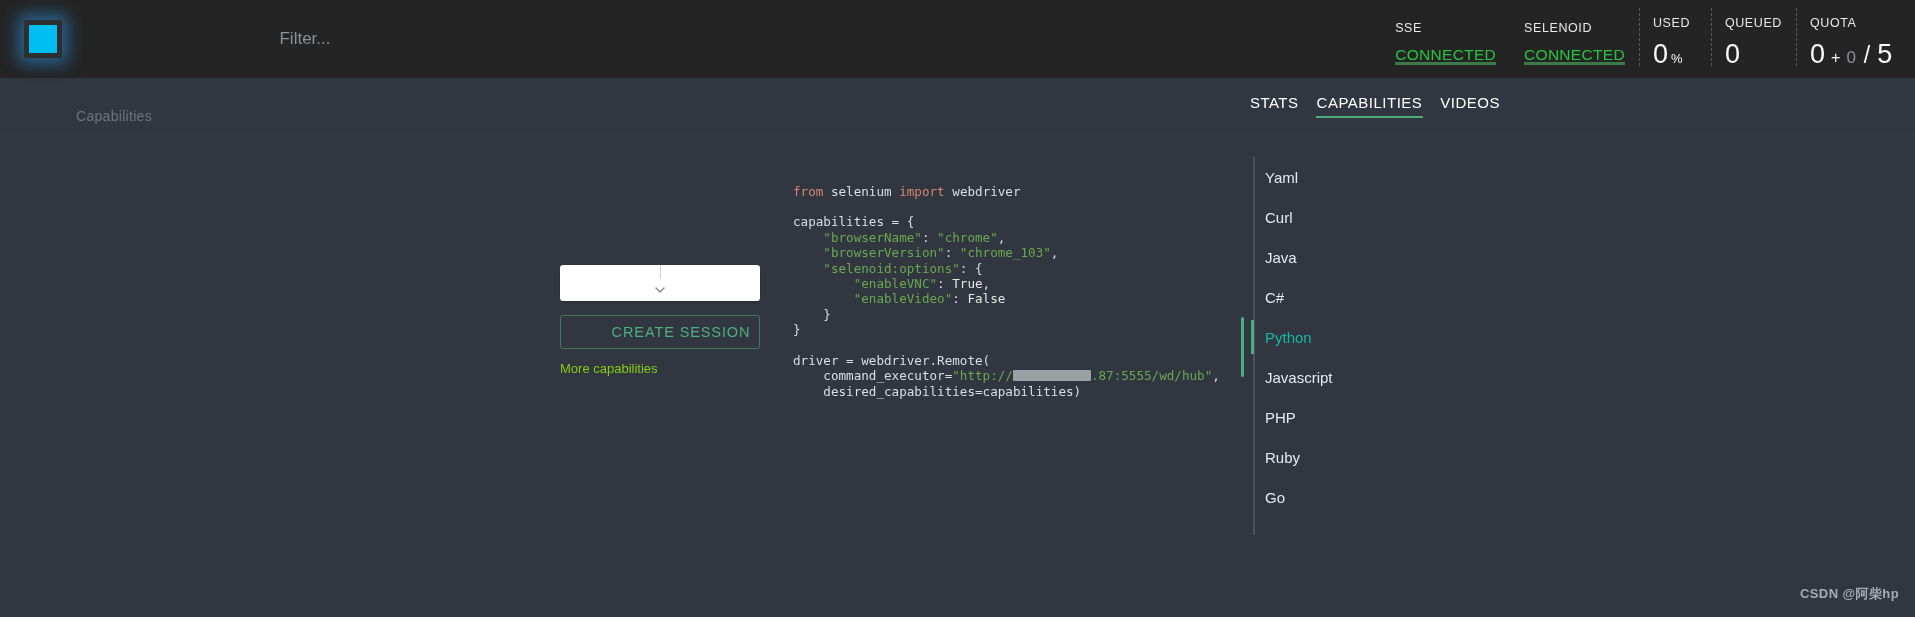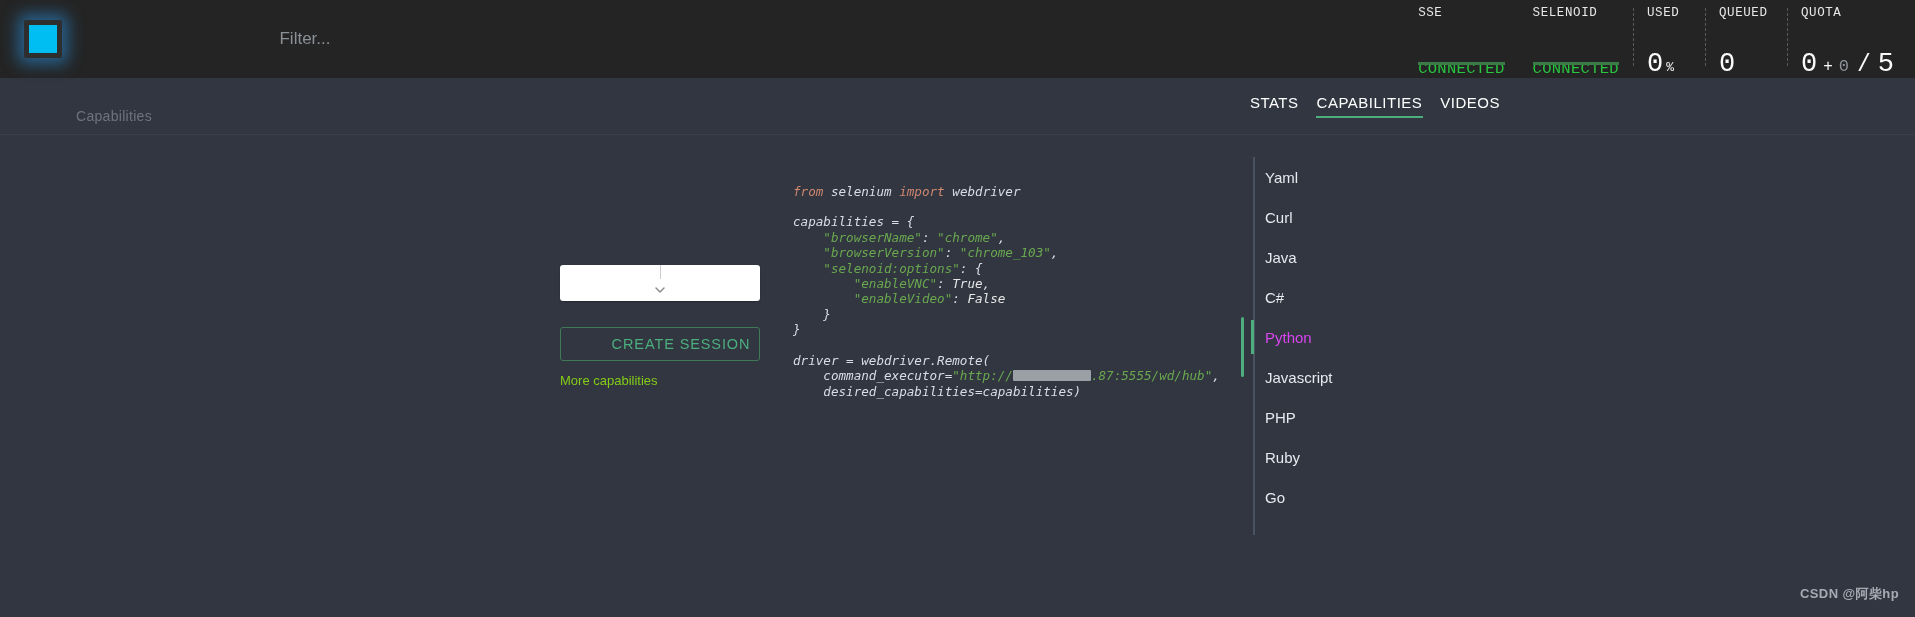--- a/index.html
+++ b/index.html
@@ -40,24 +40,23 @@
     color: #b9bcc2; font-size: 17px;
     font-family: "Liberation Sans", sans-serif;
     width: 420px; padding: 4px 0; text-align: center;
   }
   .filter-input::placeholder { color: #8b8f96; }
 
   .stats-group { display: flex; align-items: stretch; padding-right: 7px; }
   .stat {
     position: relative;
     display: flex; flex-direction: column;
-    justify-content: space-between;
+    justify-content: center;
     padding: 6px 14px 0 14px;
     min-width: 70px;
-    font-family: Liberation Mono, monospace;
   }
   .stat.sep::before {
     content: ""; position: absolute; left: 0; top: 8px; bottom: 12px;
     border-left: 1px dashed #585858;
   }
   .stat-label {
     font-size: 12.5px; color: #e8e8e8; letter-spacing: .6px;
     margin-bottom: 11px; white-space: nowrap;
   }
   .stat-value-connected {
@@ -125,21 +124,21 @@
     flex: 1; padding-left: 11px; font-size: 14.5px; color: #2f2f2f;
     white-space: nowrap; overflow: hidden;
   }
   .select-div { width: 1px; height: 22px; background: #ccc; }
   .select-arrow {
     width: 36px; height: 100%; display: flex; align-items: center; justify-content: center;
   }
   .select-arrow svg { display:block; }
 
   .create-btn {
-    margin-top: 26px; width: 200px; height: 34px;
+    margin-top: 14px; width: 200px; height: 34px;
     border: 1px solid #3f7a58; border-radius: 3px;
     background: transparent; color: #4caf7d;
     font-size: 14.5px; letter-spacing: .9px;
     font-family: "Liberation Sans", sans-serif;
     cursor: pointer;
     display: flex; align-items: center; justify-content: center; padding-left: 48px;
   }
   .more-caps {
     margin-top: 12px; font-size: 13px; color: #84cc16; cursor: pointer;
   }
@@ -148,21 +147,20 @@
   .code-pane {
     position: absolute; left: 793px; top: 0; width: 455px; height: 482px;
     overflow: hidden;
   }
   .code {
     position: absolute; left: 0; top: 36px;
     font-family: "DejaVu Sans Mono", "Liberation Mono", monospace;
     font-size: 12.6px; line-height: 15.4px;
     white-space: pre;
     color: #d8dee9;
-    font-style: italic;
   }
   .k-kw   { color: #d08770; }
   .k-name { color: #d8dee9; }
   .k-str  { color: #6aa84f; }
   .k-bool { color: #e6e6e6; }
   .k-punc { color: #d8dee9; }
   .redact {
     display: inline-block; background: #9aa0a6; color: transparent;
     width: 78px; height: 11px; vertical-align: -1px; border-radius: 1px;
   }
@@ -178,21 +176,21 @@
   }
   .lang-list {
     position: absolute; left: 1253px; top: 22px; width: 240px;
   }
   .lang-item {
     position: relative;
     height: 40px; display: flex; align-items: center;
     padding-left: 12px;
     font-size: 15px; color: #e7eaef; cursor: pointer;
   }
-  .lang-item.active { color: #d946ef; }
+  .lang-item.active { color: #14b8a6; }
   .lang-item.active::before {
     content: ""; position: absolute; left: -2px; top: 3px; bottom: 3px;
     width: 3px; background: #4caf7d;
   }
 
   
   .watermark {
     position: absolute; right: 16px; bottom: 14px;
     font-size: 13px; color: #a7abb3; letter-spacing: .4px; font-weight: bold;
   }

